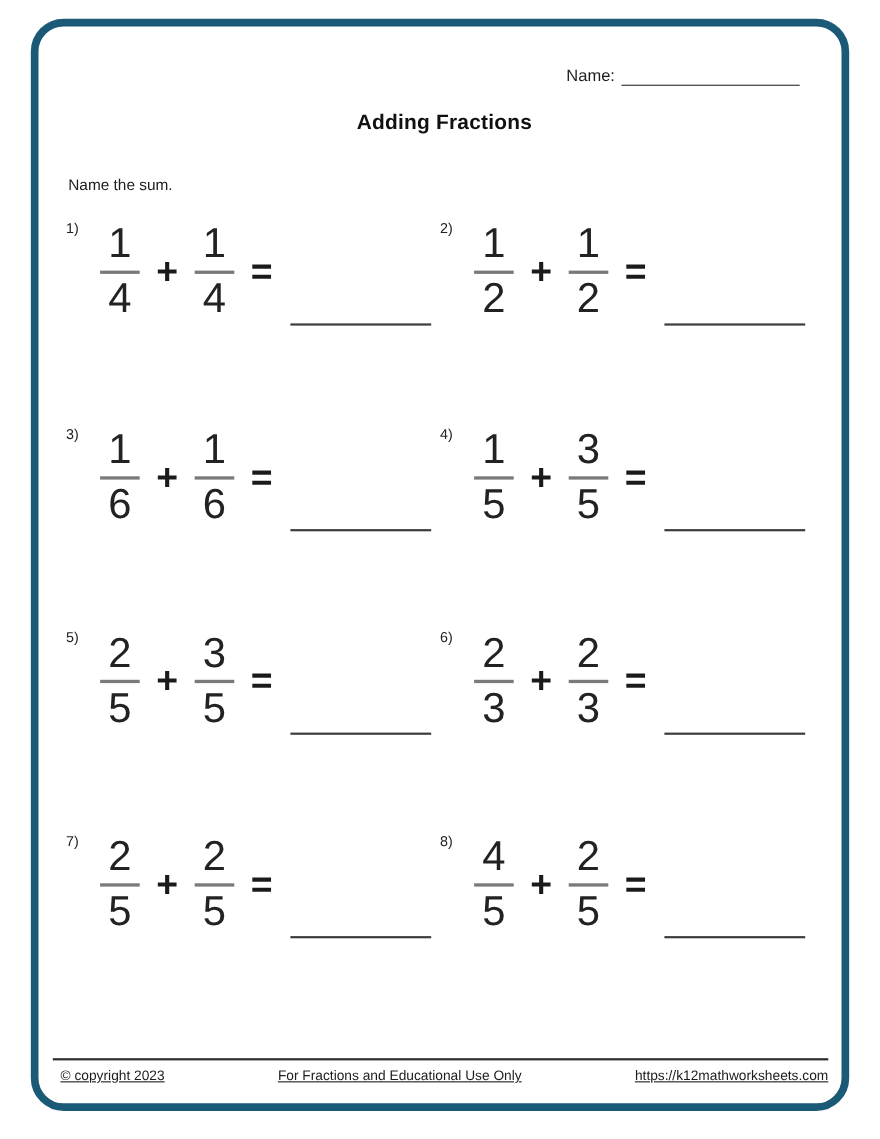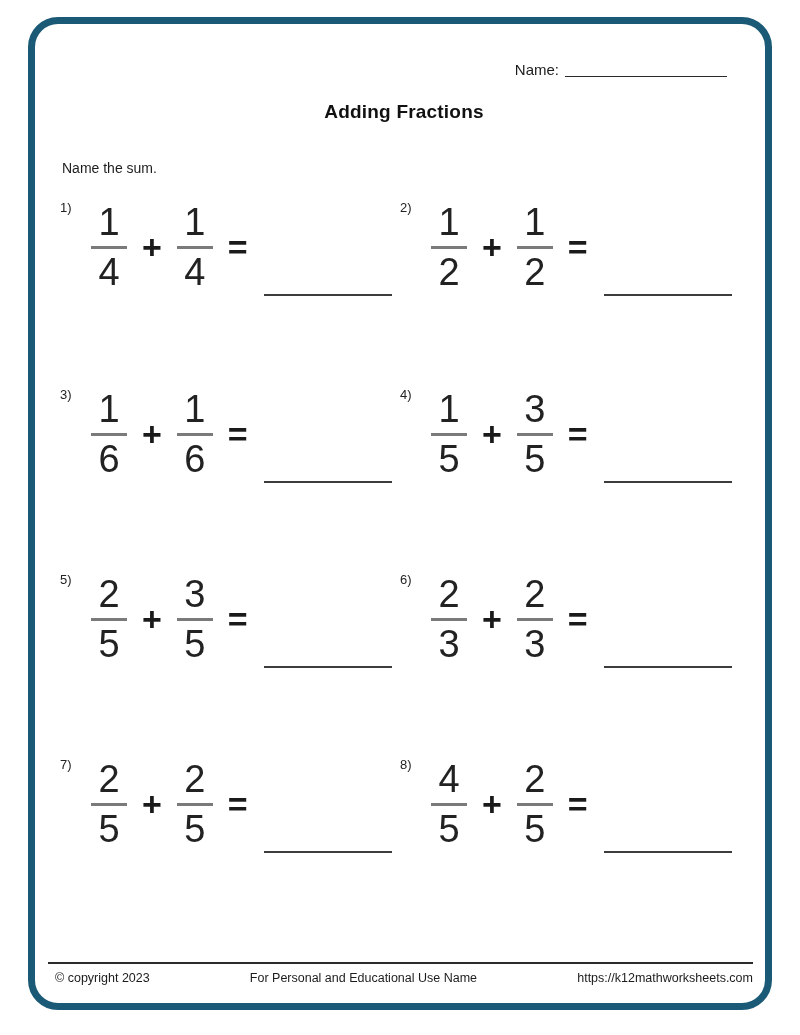--- a/index.html
+++ b/index.html
@@ -18,21 +18,21 @@
     left:28px; top:17px;
     width:744px; height:993px;
     border:7px solid #1b5a76;
     border-radius:30px;
     background:#fff;
   }
 
   .name-row {
     position:absolute;
     top:61px; right:73px;
-    display:flex; align-items:center;
+    display:flex; align-items:flex-end;
     font-size:15px;
   }
   .name-label { padding-right:6px; }
   .name-blank {
     width:162px; height:15px;
     border-bottom:1.5px solid #2b2b2b;
   }
 
   .title {
     position:absolute;
@@ -115,20 +115,21 @@
   }
   .footer {
     position:absolute;
     left:55px; top:971px;
     width:698px;
     display:flex;
     justify-content:space-between;
     align-items:flex-end;
     font-size:12.5px;
     color:#1c1c1c;
+    text-decoration:underline;
   }
 </style>
 </head>
 <body>
 
 <div class="page">
   <div class="frame"></div>
 
   <div class="name-row">
     <span class="name-label">Name:</span>
@@ -287,16 +288,16 @@
         <span class="fden">5</span>
       </div>
       <span class="op eq">=</span>
       <span class="answer-blank"></span>
     </div>
   </div>
 
   <div class="footer-line"></div>
   <div class="footer">
     <span>© copyright 2023</span>
-    <span>For Personal and Educational Use Name</span>
+    <span>For Fractions and Educational Use Only</span>
     <span>https://k12mathworksheets.com</span>
   </div>
 </div>
 
 </body></html>

